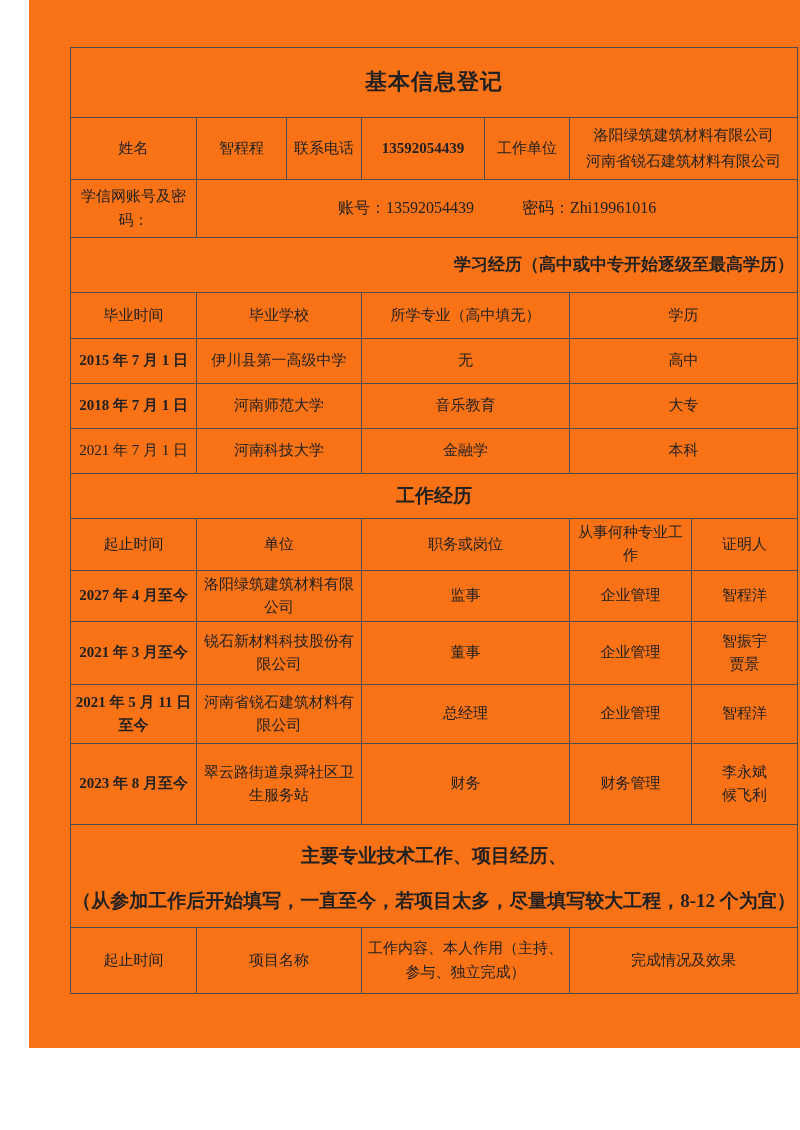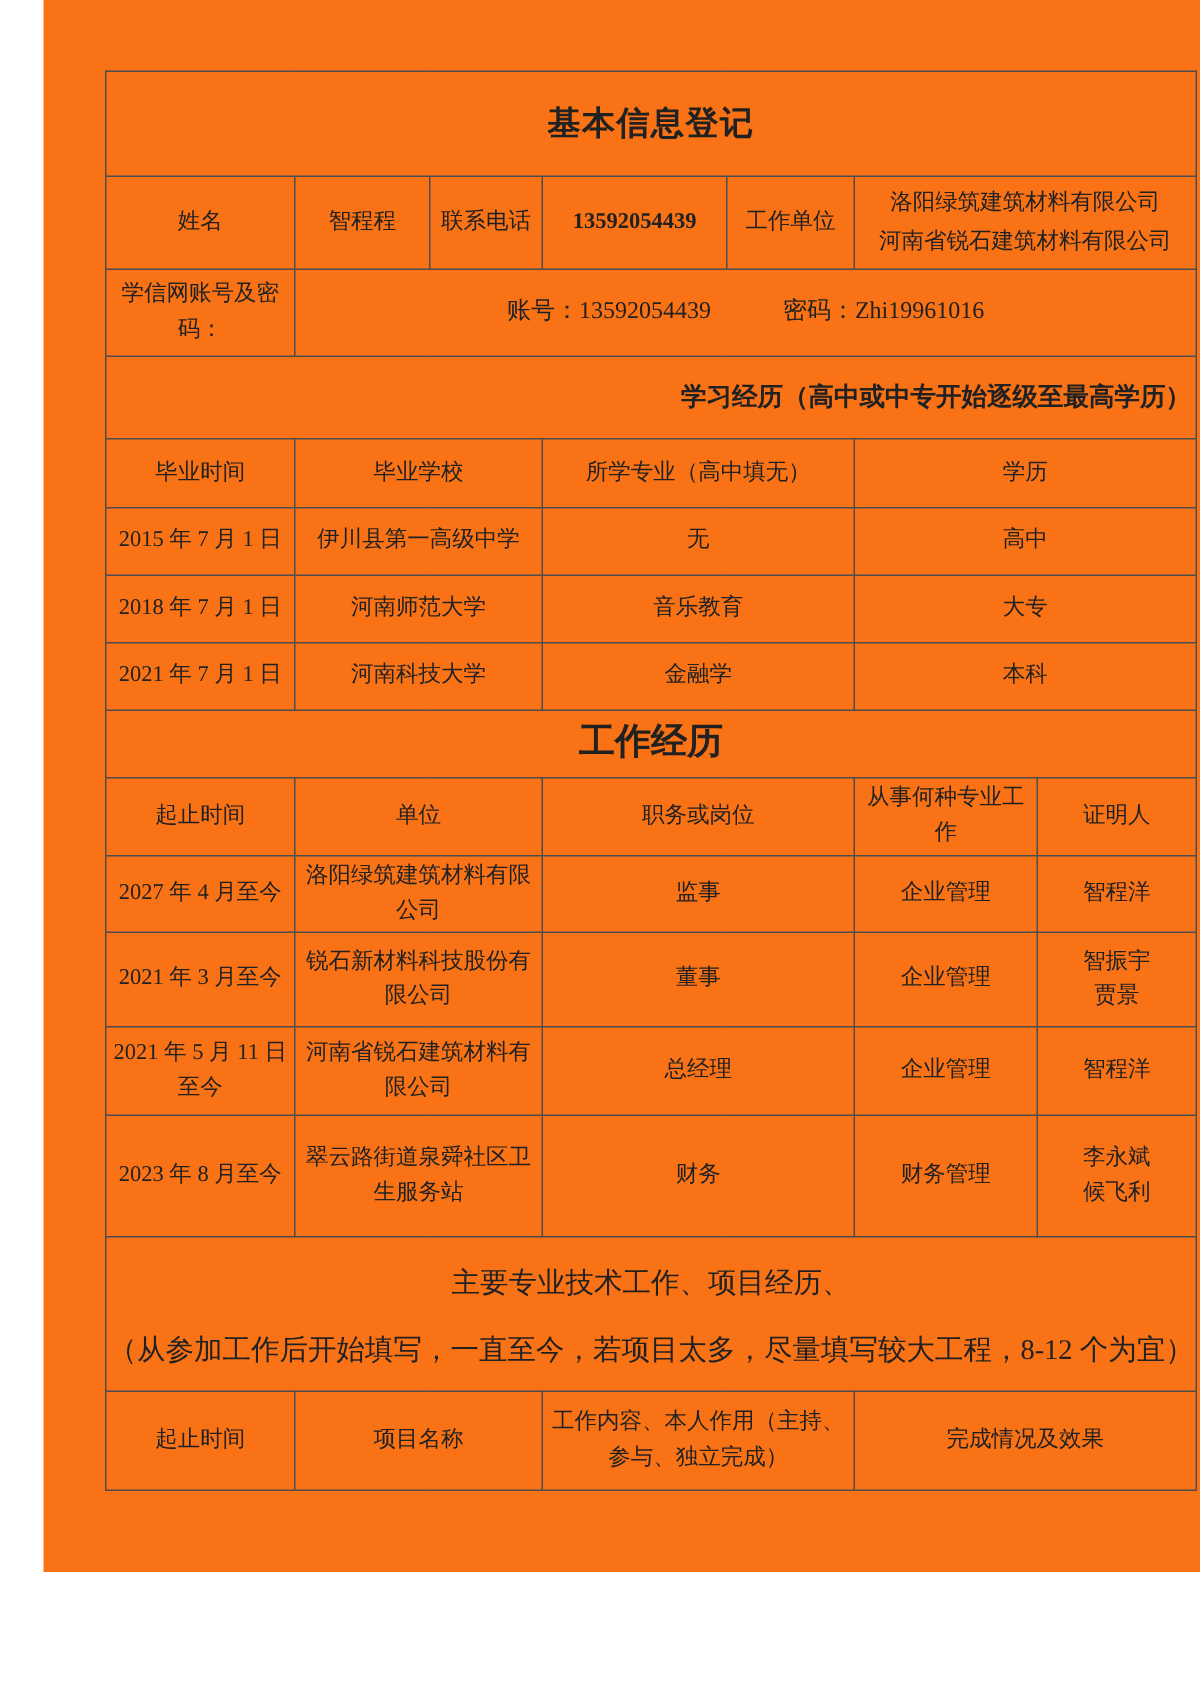--- a/index.html
+++ b/index.html
@@ -55,32 +55,32 @@
   td.doc-title {
     font-size: 22px;
     font-weight: bold;
     letter-spacing: 1px;
   }
   td.section-title {
     font-size: 17px;
     font-weight: bold;
   }
   td.section-title-lg {
-    font-size: 24px;
-    font-weight: bold;
-  }
-  td.bold-date { font-weight: normal; }
+    font-size: 19px;
+    font-weight: bold;
+  }
+  td.bold-date { font-weight: bold; }
   .bold-num { font-weight: bold; }
   .line { display: block; }
   .employer-cell .line { line-height: 1.7; }
   td.xuexin-value-cell { font-size: 16px; }
   .pwd-part { margin-left: 44px; }
   td.proj-title-cell {
     font-size: 19px;
-    font-weight: normal;
+    font-weight: bold;
     padding: 10px 0 8px 0;
     vertical-align: top;
   }
   .proj-line1 { display: block; margin: 6px 0 16px 0; }
   .proj-line2 { display: block; }
 </style>
 </head>
 <body>
 
 <div class="page">

